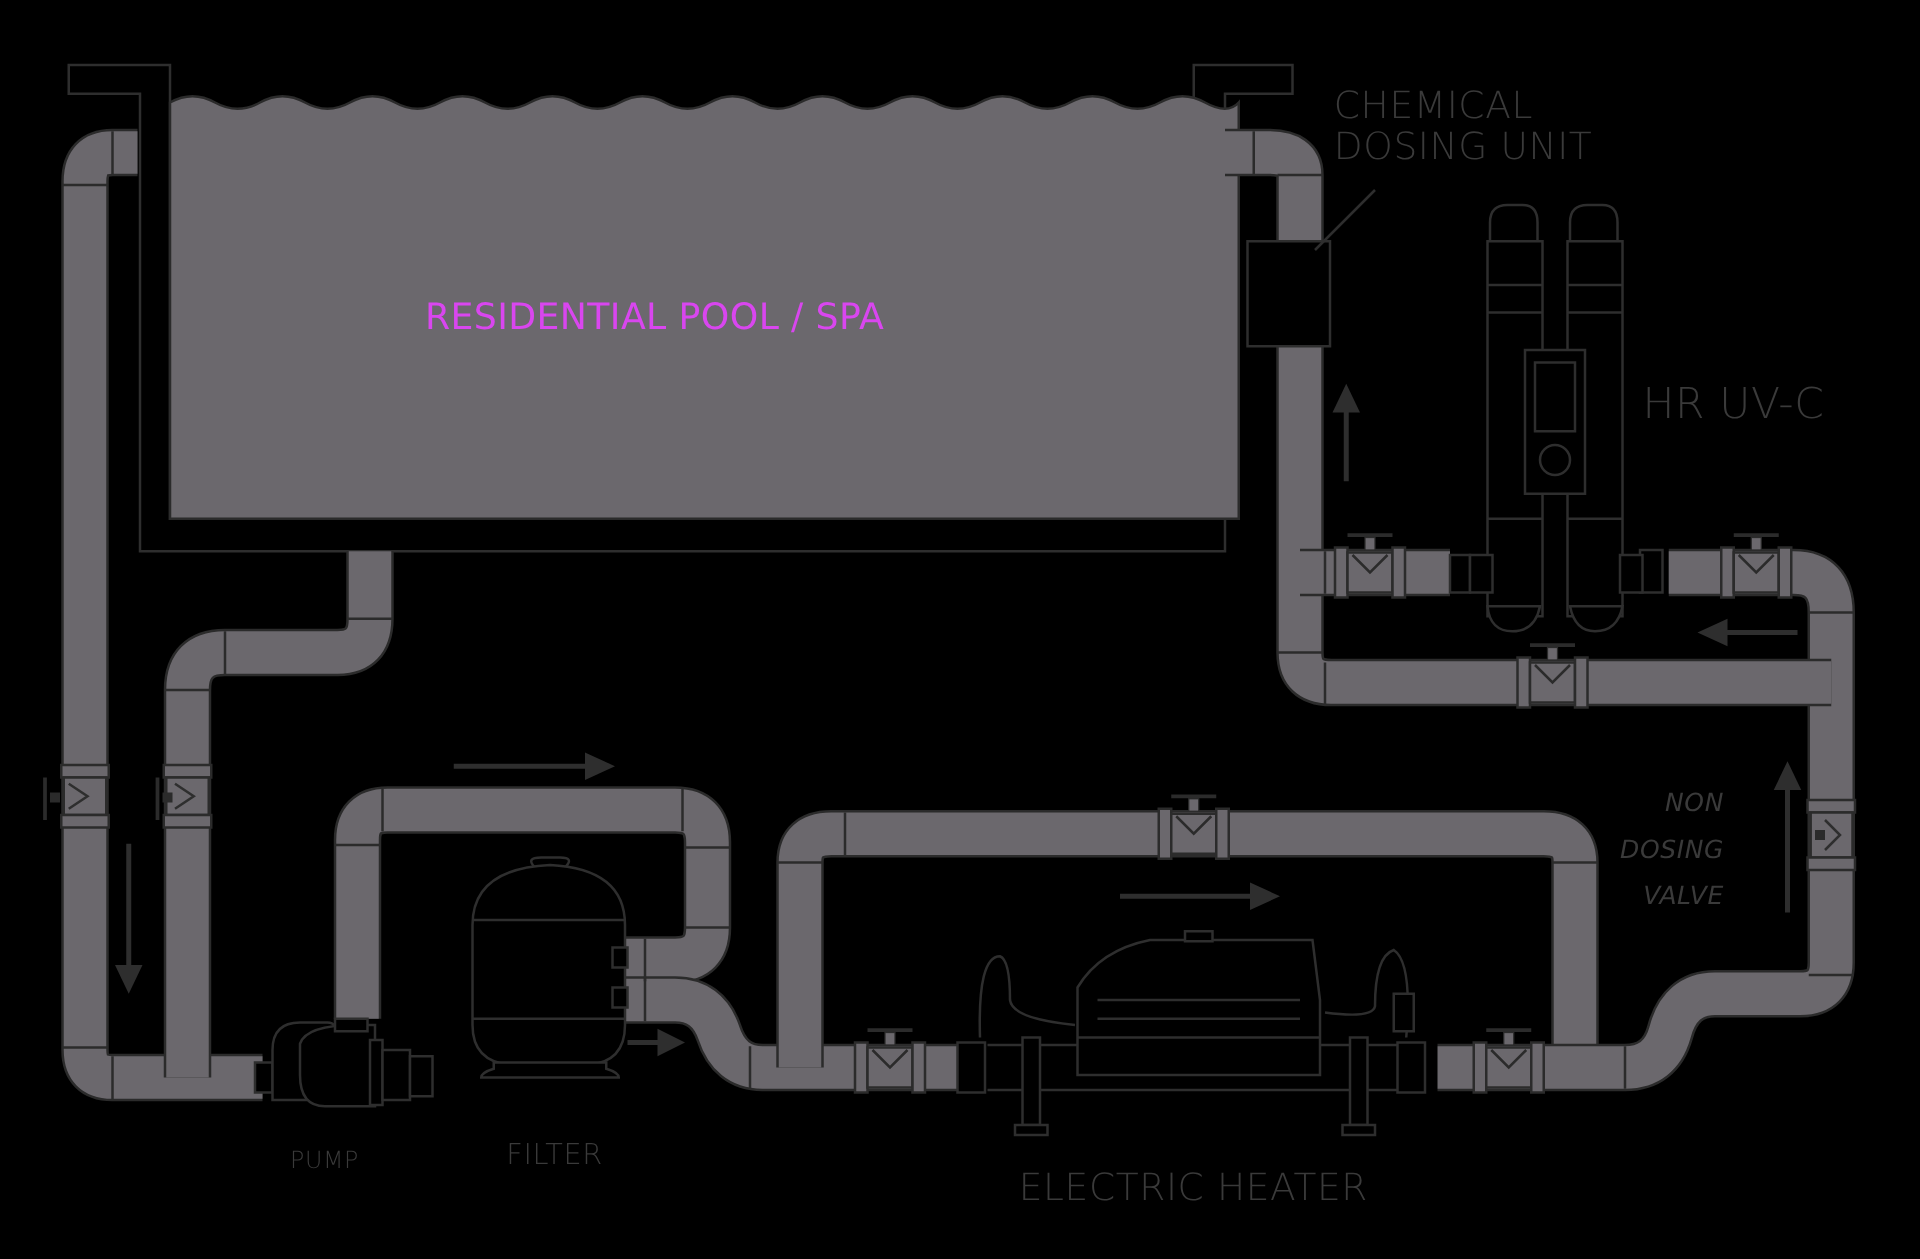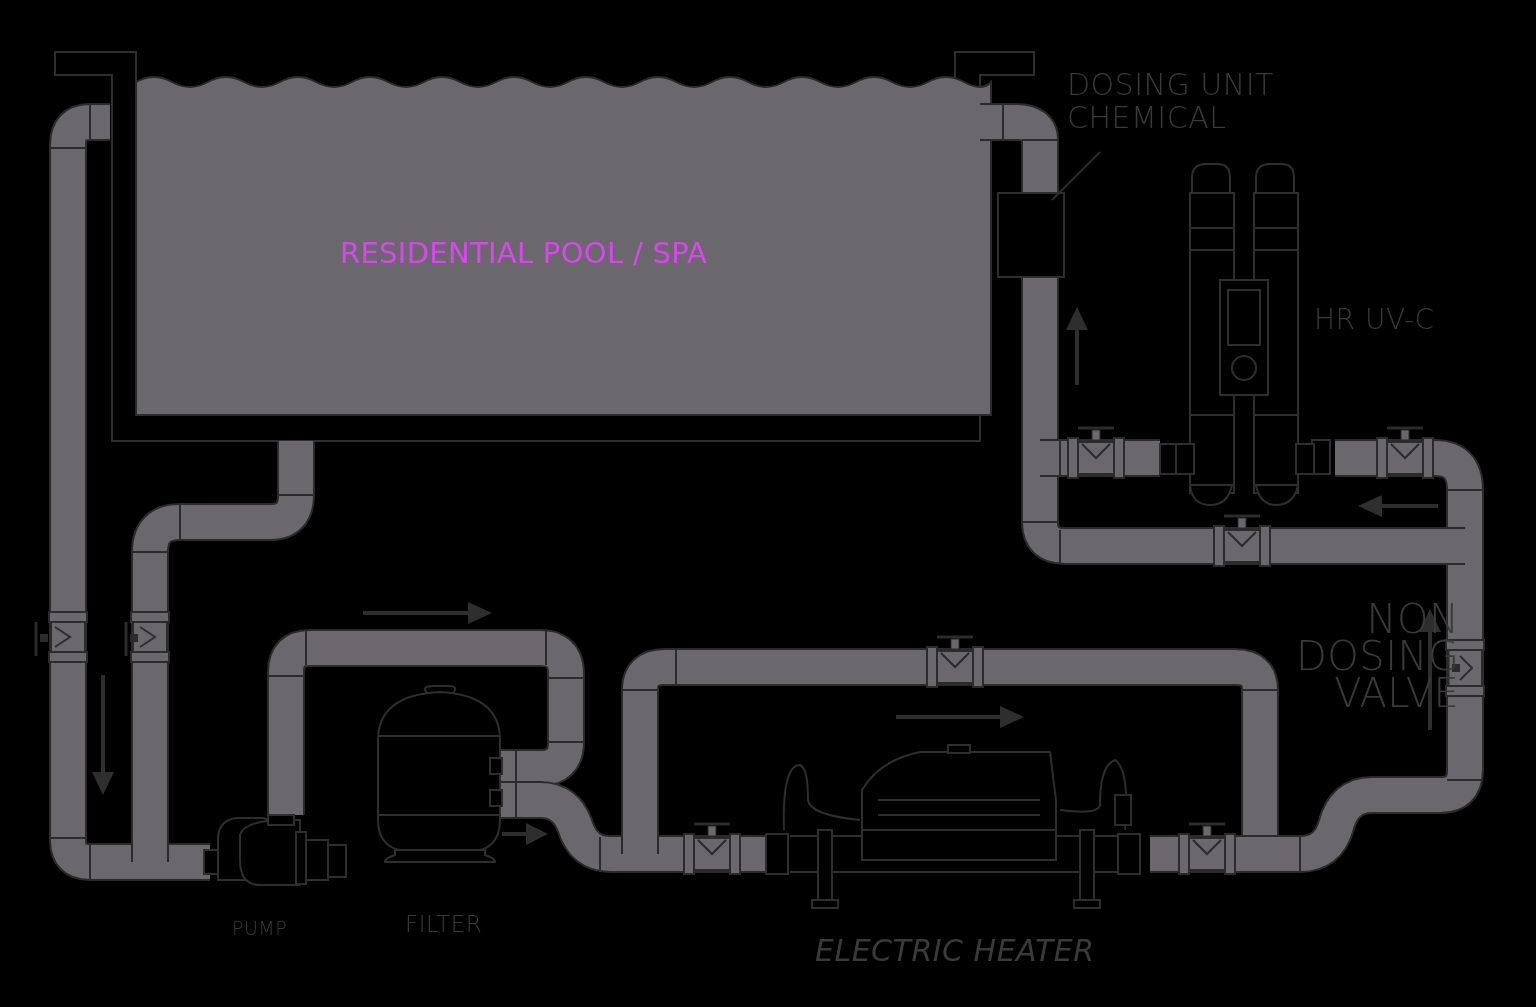--- a/index.html
+++ b/index.html
@@ -1,25 +1,25 @@
 <!DOCTYPE html>
 <html><head>
 <meta charset="utf-8">
 <style>
   html, body { margin:0; padding:0; background:#000; }
   body { width:1536px; height:1007px; overflow:hidden; position:relative; font-family:"Liberation Sans", sans-serif; }
   #stage { position:absolute; left:0; top:0; width:1536px; height:1007px; }
   .lbl { position:absolute; color:#3a3a3a; font-family:"DejaVu Sans", sans-serif; font-weight:300; letter-spacing:0.5px; line-height:1.1; white-space:nowrap; }
   .pool-title { position:absolute; color:#d946ef; font-family:"DejaVu Sans", sans-serif; font-size:29px; left:340px; top:236px; letter-spacing:0.3px; }
   .lbl-chem { left:1067px; top:68px; font-size:30px; }
-  .lbl-uv { left:1314px; top:305px; font-size:28px; }
-  .lbl-nrv { left:1296px; top:601px; font-size:40px; text-align:right; line-height:37px; }
+  .lbl-uv { left:1314px; top:305px; font-size:34px; }
+  .lbl-nrv { left:1296px; top:624px; font-size:20px; text-align:right; line-height:37px;font-style:italic; }
   .lbl-pump { left:232px; top:918px; font-size:19px; }
   .lbl-filter { left:390px; top:912px; font-size:23px;margin-left:15px; }
-  .lbl-heater { left:815px; top:934px; font-size:30px;font-style:italic; }
+  .lbl-heater { left:815px; top:934px; font-size:30px; }
 </style>
 </head>
 <body>
 
 <div id="stage">
 <svg width="1536" height="1007" viewBox="0 0 1536 1007" xmlns="http://www.w3.org/2000/svg">
   <defs>
     <style>
       .pipe { fill:none; stroke:#6b686d; stroke-width:34; stroke-linejoin:round; stroke-linecap:butt; }
       .pipe-edge { fill:none; stroke:#2b2b2b; stroke-width:38; stroke-linejoin:round; stroke-linecap:butt; }
@@ -261,22 +261,22 @@
   </g>
   <g>
     <line class="arrow-line" x1="1077" y1="325" x2="1077" y2="385"></line>
     <path class="arrow-head" d="M1066,330 L1088,330 L1077,307 Z"></path>
   </g>
 </svg>
 
   <div class="pool-title">RESIDENTIAL POOL / SPA</div>
 
   <div class="lbl lbl-chem">
+    <div>CHEMICAL</div>
     <div>DOSING UNIT</div>
-    <div>CHEMICAL</div>
   </div>
 
   <div class="lbl lbl-uv">HR UV-C</div>
 
   <div class="lbl lbl-nrv">
     <div>NON</div>
     <div>DOSING</div>
     <div>VALVE</div>
   </div>
 

